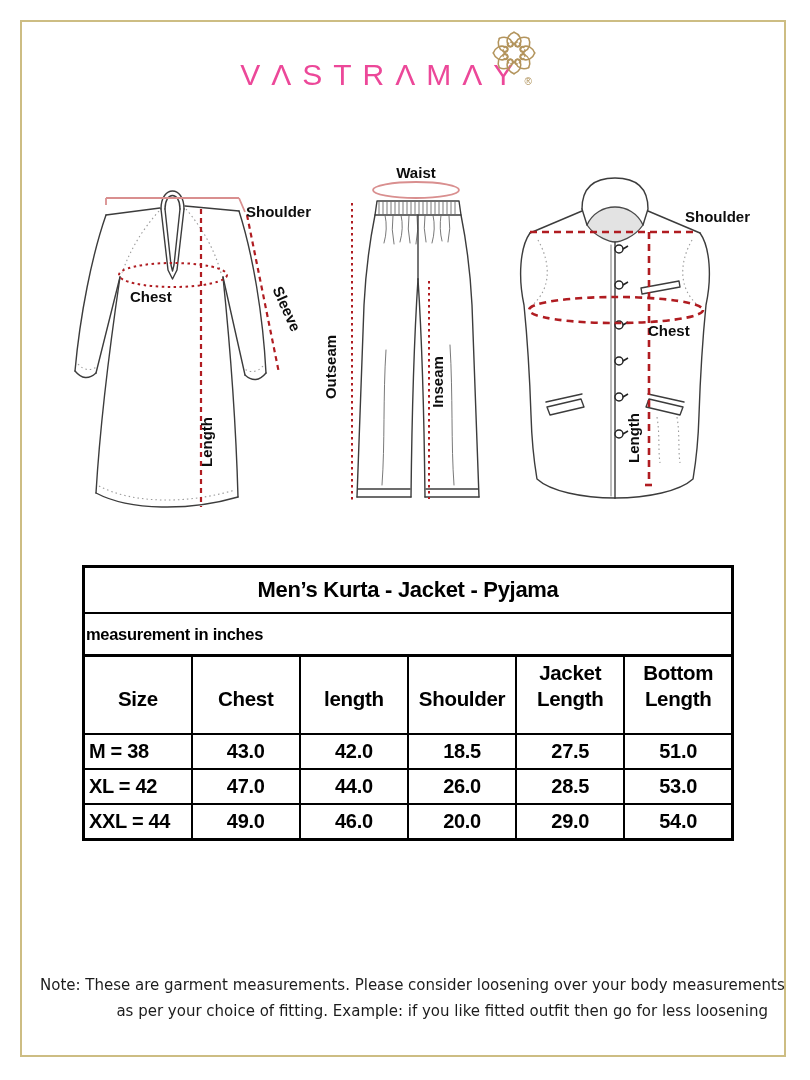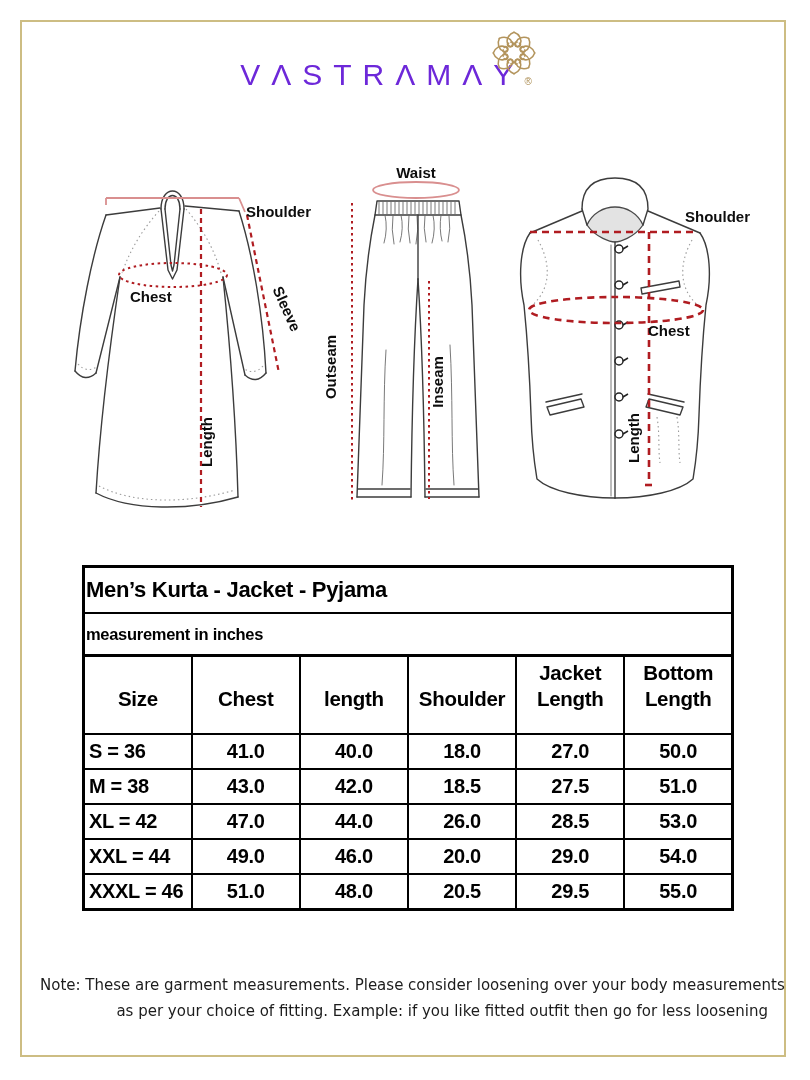--- a/index.html
+++ b/index.html
@@ -11,34 +11,34 @@
     position:absolute;left:20px;top:20px;width:762px;height:1033px;
     border:2px solid #cdbd83;pointer-events:none;
   }
   
   .logo-row{
     position:absolute;left:0;top:58px;width:810px;text-align:center;
     transform:translateX(-19px);
   }
   .brand{
     font-family:"Liberation Sans", sans-serif;
-    font-size:30px;letter-spacing:11px;color:#6d28d9;font-weight:400;
+    font-size:30px;letter-spacing:11px;color:#ec4899;font-weight:400;
   }
   .reg{font-size:10px;color:#ab8c52;vertical-align:baseline;letter-spacing:0;}
   .ornament{position:absolute;left:487px;top:25px;width:54px;height:56px;}
   
   .size-table{
     position:absolute;left:82px;top:565px;width:652px;
     border-collapse:collapse;table-layout:fixed;
     font-family:"Liberation Sans", sans-serif;color:#000;
   }
   .size-table td{border:2px solid #000;font-weight:bold;letter-spacing:-0.3px;}
   .size-table{border:3px solid #000;}
   .size-table .title-cell{
-    height:42px;font-size:22px;border-bottom:2px solid #000;
+    height:42px;text-align:center;font-size:22px;border-bottom:2px solid #000;
   }
   .size-table .subtitle-cell{
     height:38px;text-align:left;font-size:16.5px;border-bottom:3px solid #000;
   }
   .size-table .head td{
     height:54px;font-size:20.5px;text-align:center;vertical-align:bottom;
     padding-bottom:21px;line-height:26px;
   }
   .size-table .datarow td{height:31px;font-size:20px;text-align:center;}
   .size-table .datarow td.size-col{text-align:left;padding-left:4px;}
@@ -209,28 +209,20 @@
       </tr>
   <tr class="head">
     <td>Size</td>
     <td>Chest</td>
     <td>length</td>
     <td>Shoulder</td>
     <td>Jacket Length</td>
     <td>Bottom Length</td>
   </tr>
   <tr class="datarow">
-    <td class="size-col">S = 36</td>
-    <td>41.0</td>
-    <td>40.0</td>
-    <td>18.0</td>
-    <td>27.0</td>
-    <td>50.0</td>
-  </tr>
-  <tr class="datarow">
     <td class="size-col">M = 38</td>
     <td>43.0</td>
     <td>42.0</td>
     <td>18.5</td>
     <td>27.5</td>
     <td>51.0</td>
   </tr>
   <tr class="datarow">
     <td class="size-col">XL = 42</td>
     <td>47.0</td>
@@ -240,27 +232,19 @@
     <td>53.0</td>
   </tr>
   <tr class="datarow">
     <td class="size-col">XXL = 44</td>
     <td>49.0</td>
     <td>46.0</td>
     <td>20.0</td>
     <td>29.0</td>
     <td>54.0</td>
   </tr>
-  <tr class="datarow">
-    <td class="size-col">XXXL = 46</td>
-    <td>51.0</td>
-    <td>48.0</td>
-    <td>20.5</td>
-    <td>29.5</td>
-    <td>55.0</td>
-  </tr>
 </tbody>
   </table>
 
 <div class="note">
   <div>Note: These are garment measurements. Please consider loosening over your body measurements</div>
   <div>as per your choice of fitting. Example: if you like fitted outfit then go for less loosening</div>
 </div>
 
 </body></html>

